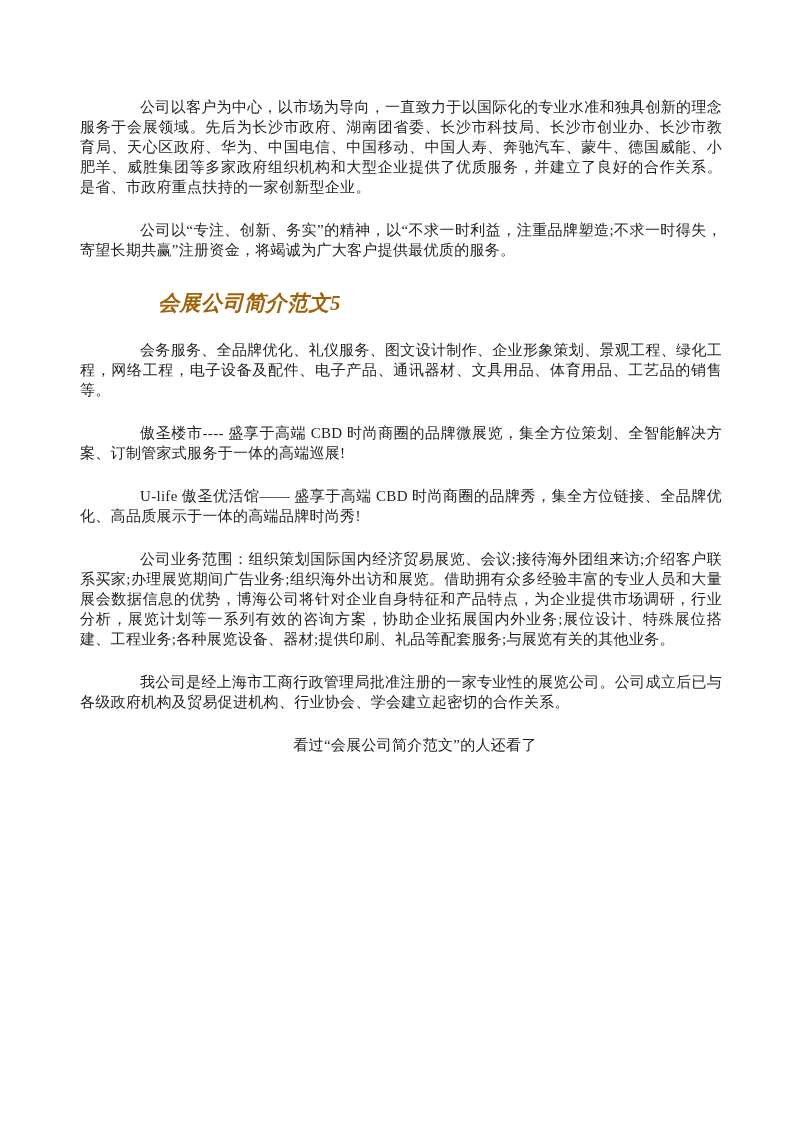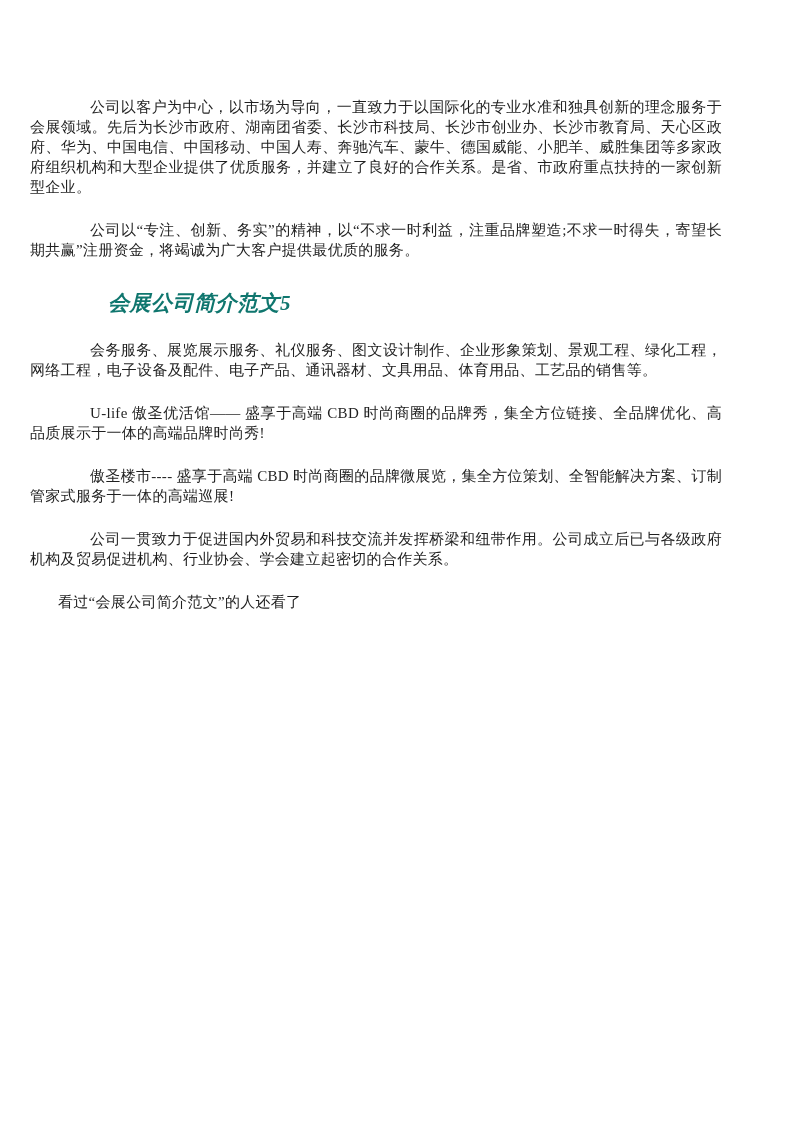--- a/index.html
+++ b/index.html
@@ -8,69 +8,70 @@
     background: #ffffff;
   }
   .page {
     position: relative;
     width: 800px;
     height: 1132px;
     margin: 0 auto;
     background: #ffffff;
     overflow: hidden;
     box-sizing: border-box;
-    padding: 97px 78px 40px 30px;
+    padding: 97px 78px 40px 80px;
     font-family: "Liberation Serif", "DejaVu Serif", serif;
     color: #1f1f1f;
   }
   .para {
     margin: 0 0 23px 0;
     font-size: 15px;
     line-height: 20px;
     text-align: justify;
     text-indent: 60px;
     letter-spacing: 0.3px;
   }
   .section-heading {
     margin: 30px 0 24px 78px;
     font-size: 21px;
     line-height: 26px;
     font-weight: bold;
     font-style: italic;
-    color: #0f766e;
+    color: #a16207;
     letter-spacing: 0.5px;
   }
   .footer-line {
     margin: 17px 0 0 0;
     font-size: 15px;
     line-height: 20px;
     text-indent: 28px;
-    text-align: left;
+    text-align: center;
     letter-spacing: 0.3px;
   }
 </style>
 </head>
 <body>
 
 <div class="page">
 
   <p class="para">公司以客户为中心，以市场为导向，一直致力于以国际化的专业水准和独具创新的理念服务于会展领域。先后为长沙市政府、湖南团省委、长沙市科技局、长沙市创业办、长沙市教育局、天心区政府、华为、中国电信、中国移动、中国人寿、奔驰汽车、蒙牛、德国威能、小肥羊、威胜集团等多家政府组织机构和大型企业提供了优质服务，并建立了良好的合作关系。是省、市政府重点扶持的一家创新型企业。</p>
 
   <p class="para">公司以“专注、创新、务实”的精神，以“不求一时利益，注重品牌塑造;不求一时得失，寄望长期共赢”注册资金，将竭诚为广大客户提供最优质的服务。</p>
 
   <h2 class="section-heading">会展公司简介范文5</h2>
 
 
 
-  <p class="para">会务服务、展览展示服务、礼仪服务、图文设计制作、企业形象策划、景观工程、绿化工程，网络工程，电子设备及配件、电子产品、通讯器材、文具用品、体育用品、工艺品的销售等。</p>
+  <p class="para">会务服务、全品牌优化、礼仪服务、图文设计制作、企业形象策划、景观工程、绿化工程，网络工程，电子设备及配件、电子产品、通讯器材、文具用品、体育用品、工艺品的销售等。</p>
+
+  <p class="para">傲圣楼市---- 盛享于高端 CBD 时尚商圈的品牌微展览，集全方位策划、全智能解决方案、订制管家式服务于一体的高端巡展!</p>
 
   <p class="para">U-life 傲圣优活馆—— 盛享于高端 CBD 时尚商圈的品牌秀，集全方位链接、全品牌优化、高品质展示于一体的高端品牌时尚秀!</p>
 
-  <p class="para">傲圣楼市---- 盛享于高端 CBD 时尚商圈的品牌微展览，集全方位策划、全智能解决方案、订制管家式服务于一体的高端巡展!</p>
 
 
+  <p class="para">公司业务范围：组织策划国际国内经济贸易展览、会议;接待海外团组来访;介绍客户联系买家;办理展览期间广告业务;组织海外出访和展览。借助拥有众多经验丰富的专业人员和大量展会数据信息的优势，博海公司将针对企业自身特征和产品特点，为企业提供市场调研，行业分析，展览计划等一系列有效的咨询方案，协助企业拓展国内外业务;展位设计、特殊展位搭建、工程业务;各种展览设备、器材;提供印刷、礼品等配套服务;与展览有关的其他业务。</p>
 
-
-  <p class="para">公司一贯致力于促进国内外贸易和科技交流并发挥桥梁和纽带作用。公司成立后已与各级政府机构及贸易促进机构、行业协会、学会建立起密切的合作关系。</p>
+  <p class="para">我公司是经上海市工商行政管理局批准注册的一家专业性的展览公司。公司成立后已与各级政府机构及贸易促进机构、行业协会、学会建立起密切的合作关系。</p>
 
   <p class="footer-line">看过“会展公司简介范文”的人还看了</p>
 
 </div>
 
 </body></html>

